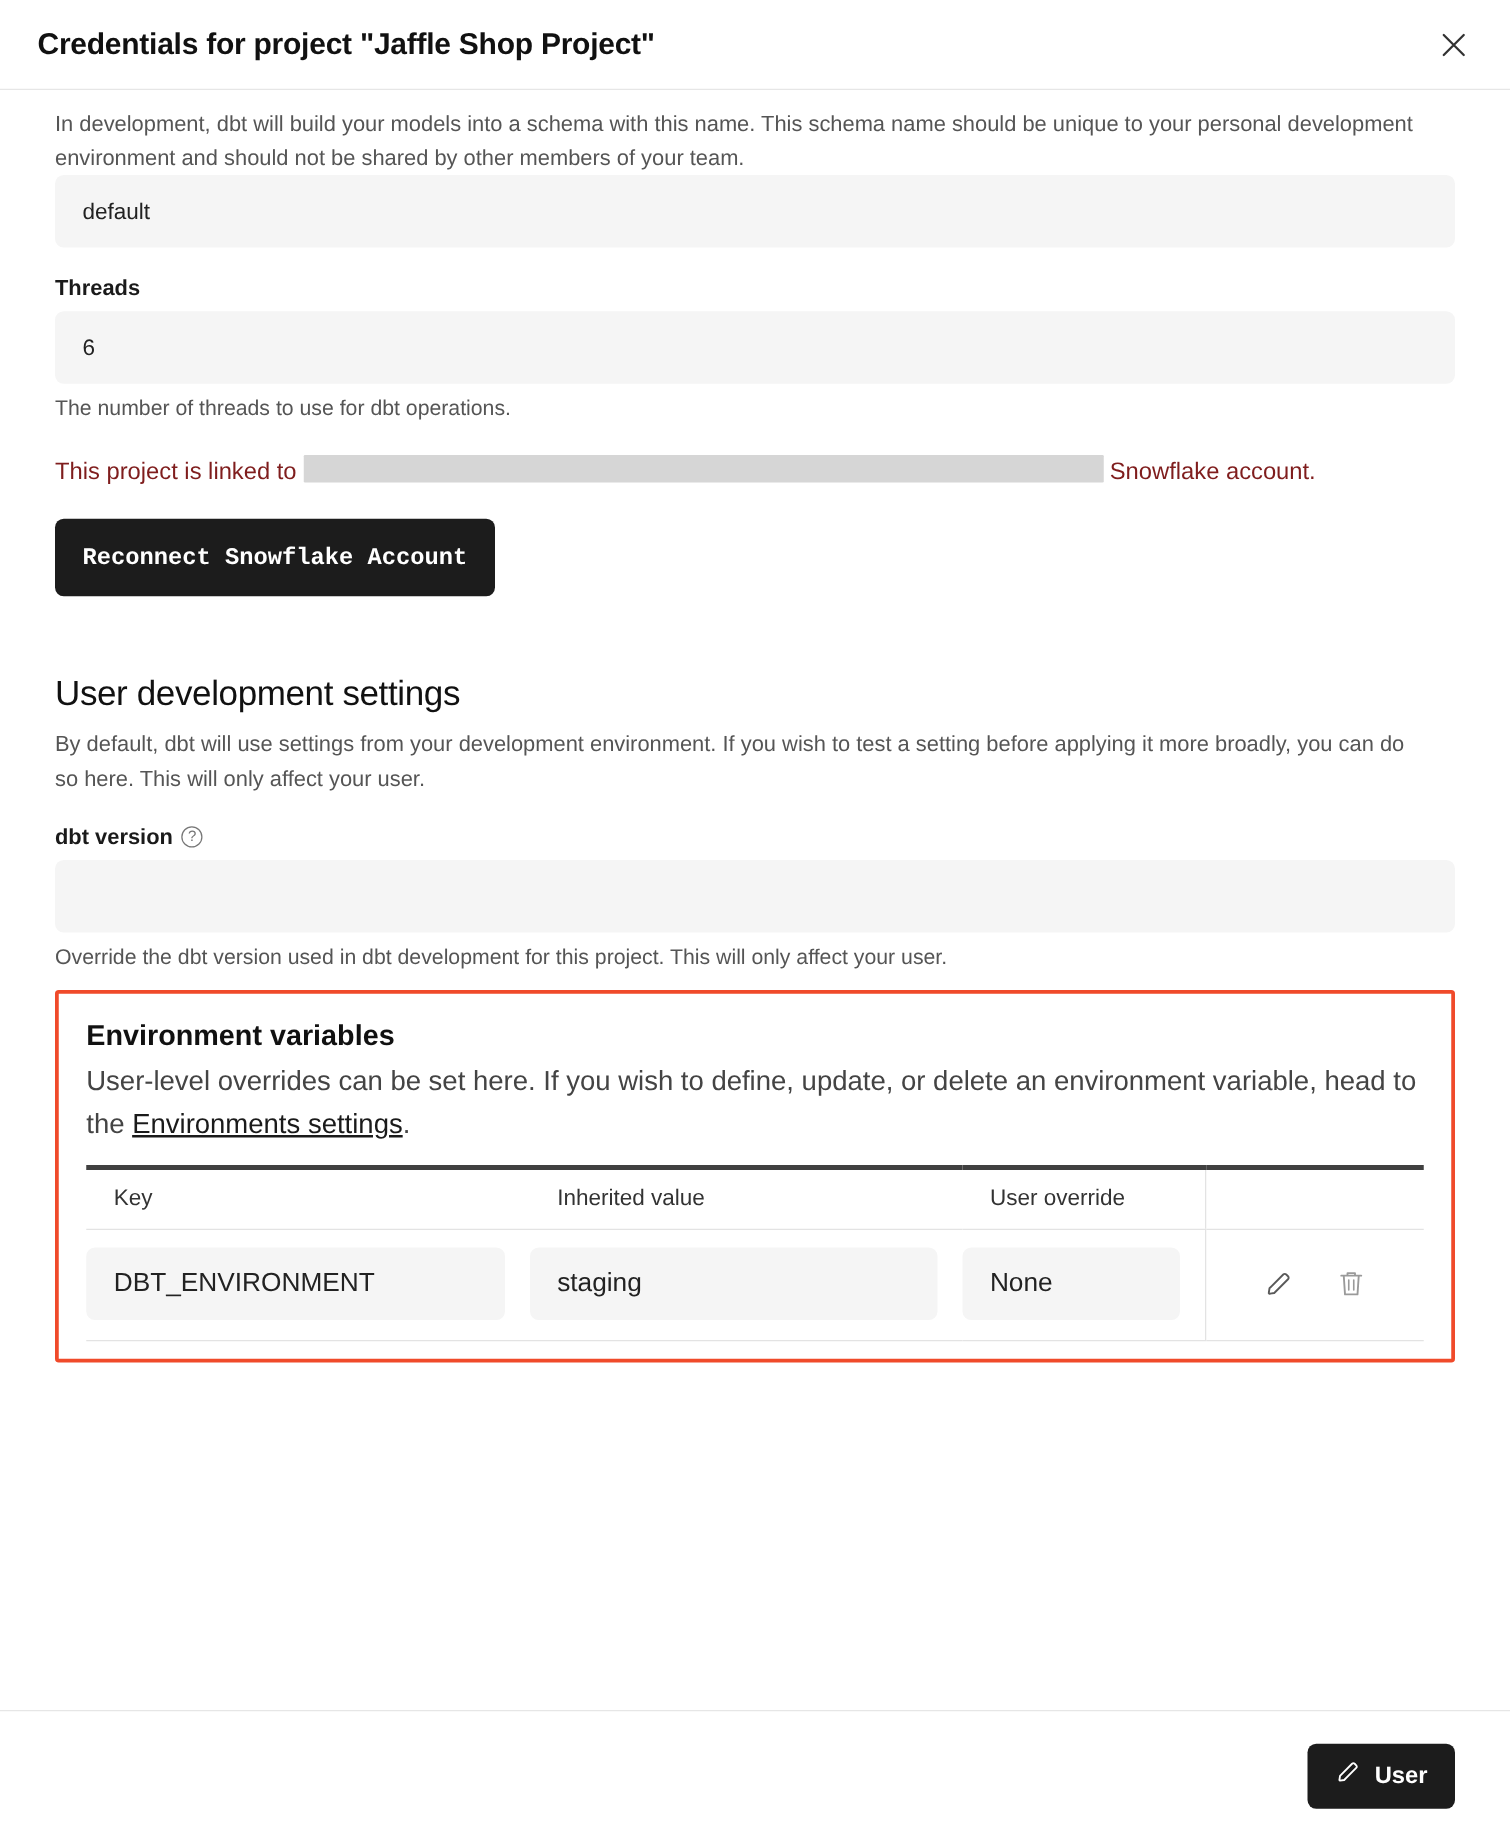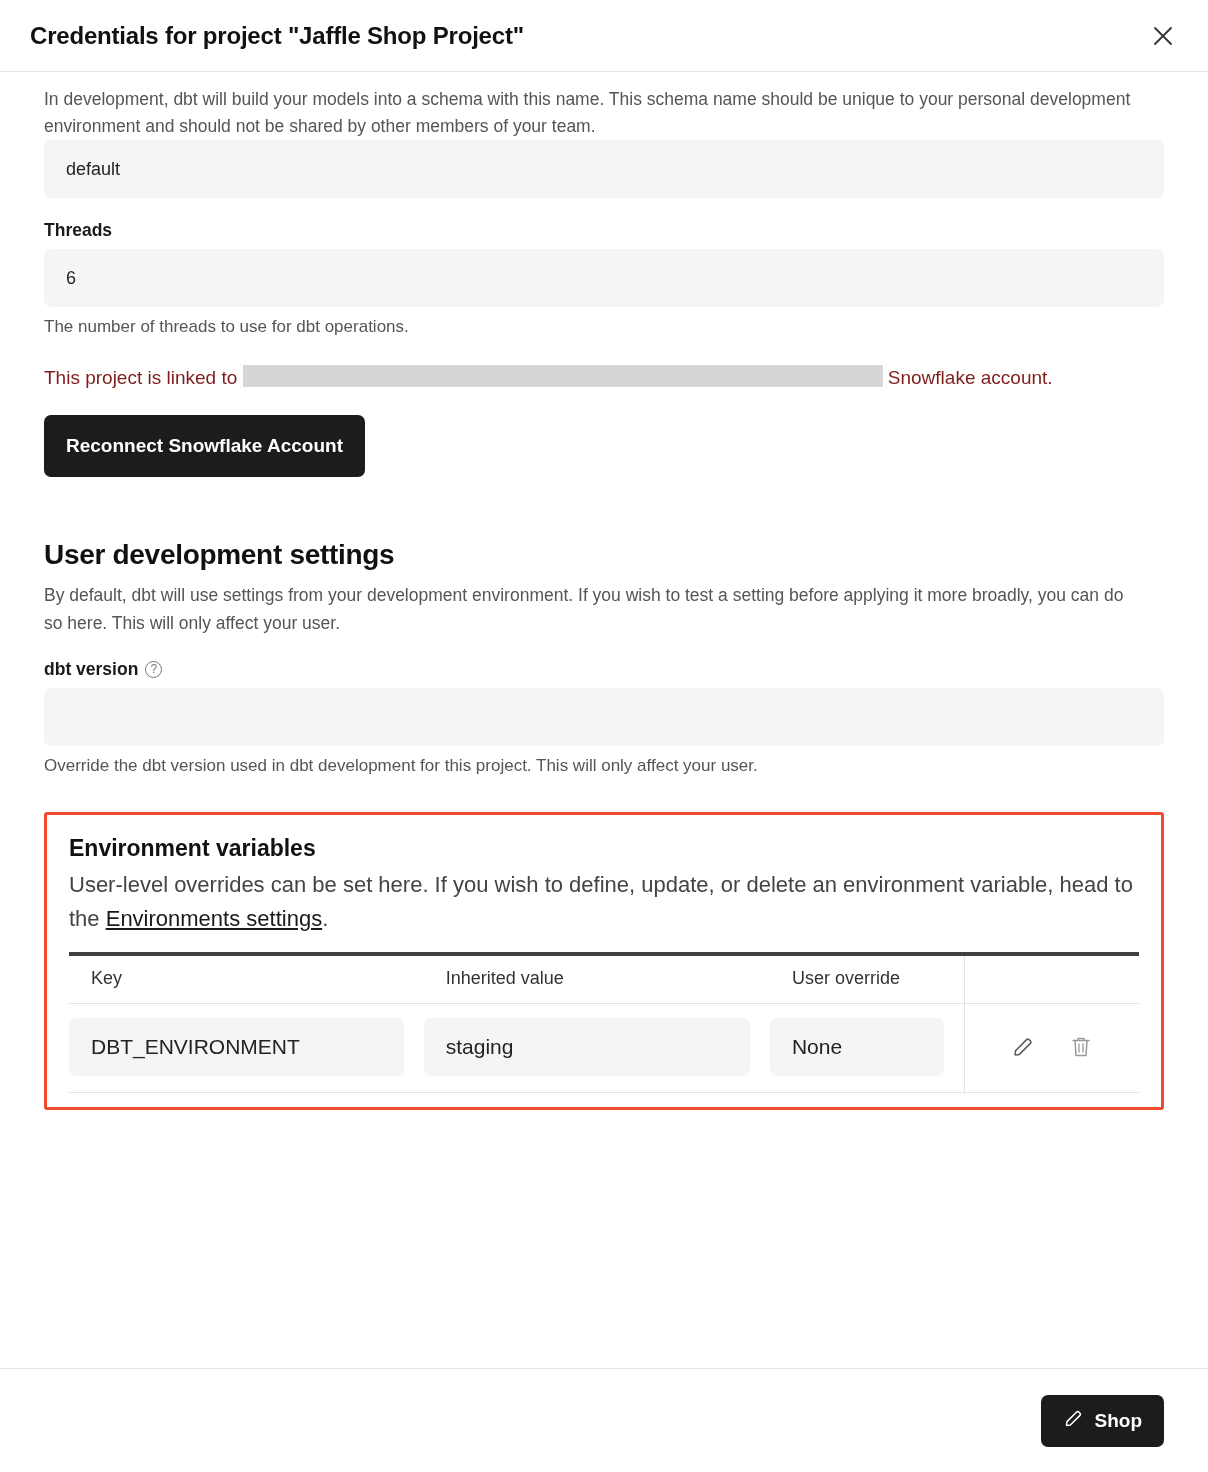--- a/index.html
+++ b/index.html
@@ -115,29 +115,29 @@
   .reconnect-btn {
     margin-top: 22px;
     background: #1c1c1c;
     color: #fff;
     border: none;
     border-radius: 7px;
     height: 62px;
     padding: 0 22px;
     font-size: 19px;
     font-weight: bold;
-    font-family: Liberation Sans, sans-serif;
+    font-family: Liberation Mono, monospace;
     cursor: pointer;
     display: inline-flex;
     align-items: center;
   }
 
   .section-title {
     font-size: 28px;
-    font-weight: bold;
+    font-weight: normal;
     color: #111;
     margin: 62px 0 0 0;
     letter-spacing: -0.3px;
   }
   .section-desc {
     font-size: 17.5px;
     line-height: 1.6;
     color: #555;
     margin: 10px 0 0 0;
     max-width: 1090px;
@@ -152,21 +152,21 @@
     font-size: 12px;
     line-height: 14px;
     text-align: center;
     display: inline-block;
     font-weight: normal;
     cursor: pointer;
   }
 
   
   .env-box {
-    margin-top: 36px;
+    margin-top: 16px;
     border: 3px solid #f04a2a;
     border-radius: 3px;
     padding: 20px 22px 14px 22px;
   }
   .env-title {
     font-size: 23px;
     color: #111;
     margin: 0 0 6px 0;
   }
   .env-desc {
@@ -358,17 +358,17 @@
 
   </div>
 
   <div class="modal-footer">
     <button class="edit-btn">
       <span>
         <svg width="21" height="21" viewBox="0 0 24 24" fill="none" aria-hidden="true">
           <path d="M4 19.5 L4.6 15.6 L15.6 4.6 C16.3 3.9 17.3 3.9 18 4.6 L19.4 6 C20.1 6.7 20.1 7.7 19.4 8.4 L8.4 19.4 L4.5 20 Z" stroke="#ffffff" stroke-width="1.7" stroke-linejoin="round"></path>
         </svg>
       </span>
-      <span>Shop</span>
+      <span>User</span>
     </button>
   </div>
 
 </div>
 
 </body></html>

